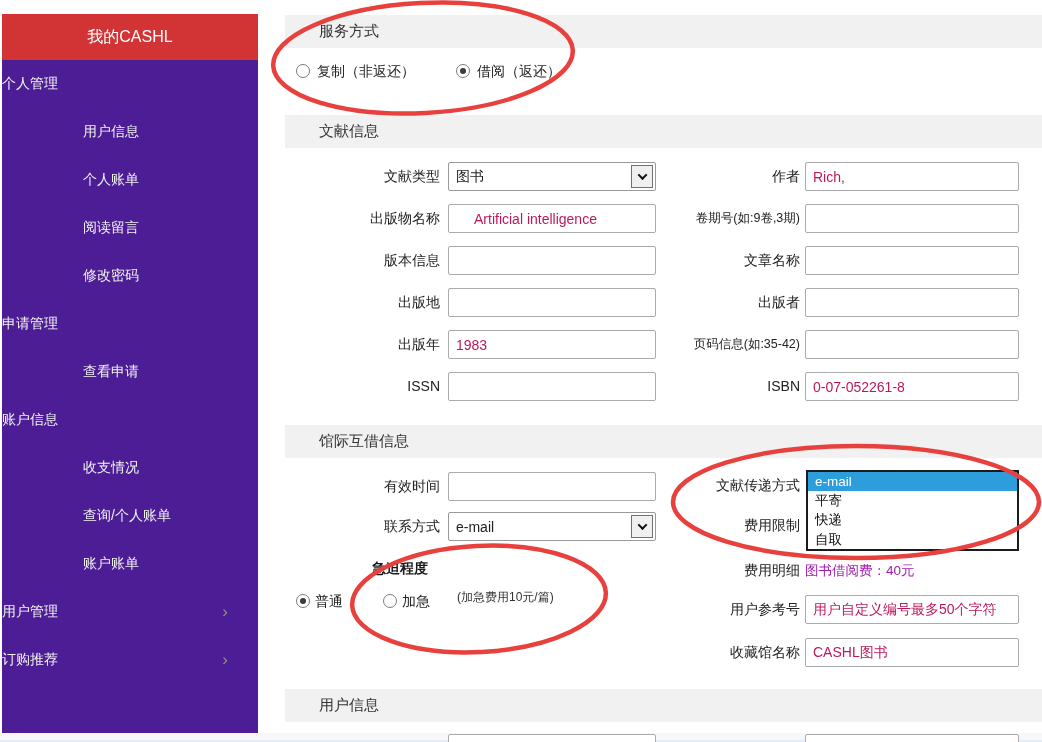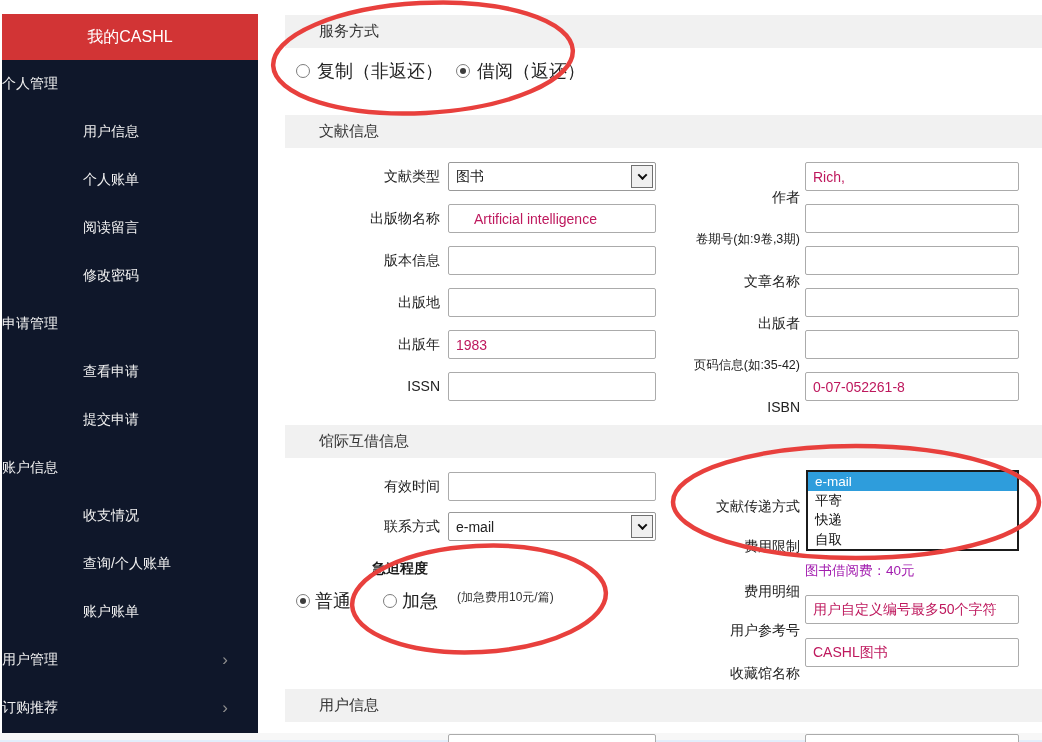--- a/index.html
+++ b/index.html
@@ -5,21 +5,21 @@
   * { margin:0; padding:0; box-sizing:border-box; }
   html,body { width:1042px; height:742px; }
   body {
     position:relative; overflow:hidden; background:#fff;
     font-family:"Liberation Sans","DejaVu Sans",sans-serif;
     color:#222; font-size:14px;
   }
   .abs { position:absolute; }
 
   
-  .sidebar { left:2px; top:14px; width:256px; height:719px; background:#0f172a; }
+  .sidebar { left:2px; top:14px; width:256px; height:719px; background:#4c1d95; }
   .sidebar-header {
     height:46px; background:#d23435; color:#fff; font-size:16px;
     display:flex; align-items:center; justify-content:center;
   }
   .menu-item {
     height:48px; display:flex; align-items:center; position:relative;
     color:#f1f1f1; font-size:14px; cursor:pointer;
   }
   .menu-item.lvl1 { }
   .menu-item.lvl2 { padding-left:81px; }
@@ -37,21 +37,21 @@
     font-size:15px; color:#333;text-align:center;
   }
 
   
   .flabel {
     position:absolute; width:170px; text-align:right;
     line-height:29px; font-size:14px; color:#222; white-space:nowrap;
   }
   .flabel.small { font-size:12.5px; }
   .col-l .flabel { left:270px; }
-  .col-r .flabel { left:630px;margin-top:21px; }
+  .col-r .flabel { left:630px; }
   .finput {
     position:absolute; height:29px; border:1px solid #ababab; border-radius:2px;
     background:#fff; padding:0 7px; font-size:14px; color:#be185d;
     font-family:inherit; outline:none;
   }
   .finput.w-l { left:448px; width:208px; }
   .finput.w-r { left:805px; width:214px; }
 
   .fselect {
     position:absolute; left:448px; width:208px; height:29px;
@@ -69,21 +69,21 @@
   }
 
   .radio {
     position:absolute; width:14px; height:14px; border:1px solid #7d7d7d;
     border-radius:50%; background:#fff; cursor:pointer;
   }
   .radio.checked::after {
     content:""; position:absolute; left:3px; top:3px; width:6px; height:6px;
     border-radius:50%; background:#3c3c3c;
   }
-  .radio-label { position:absolute; line-height:16px; font-size:18px; color:#222; white-space:nowrap; }
+  .radio-label { position:absolute; line-height:16px; font-size:14px; color:#222; white-space:nowrap; }
 
   .listbox {
     position:absolute; left:806px; top:470px; width:213px; height:81px;
     background:#fff; border:2px solid #1b1b1b; z-index:6; overflow:hidden;
   }
   .listbox .opt {
     height:19.2px; line-height:19.2px; padding-left:7px;
     font-size:13.5px; color:#111; cursor:pointer; white-space:nowrap;
   }
   .listbox .opt.selected { background:#2e9ddc; color:#fff; }
@@ -114,23 +114,20 @@
         <span>阅读留言</span>
       </div>
     <div class="menu-item lvl2">
         <span>修改密码</span>
       </div>
     <div class="menu-item lvl1">
         <span>申请管理</span>
       </div>
     <div class="menu-item lvl2">
         <span>查看申请</span>
-      </div>
-    <div class="menu-item lvl2">
-        <span>提交申请</span>
       </div>
     <div class="menu-item lvl1">
         <span>账户信息</span>
       </div>
     <div class="menu-item lvl2">
         <span>收支情况</span>
       </div>
     <div class="menu-item lvl2">
         <span>查询/个人账单</span>
       </div>

